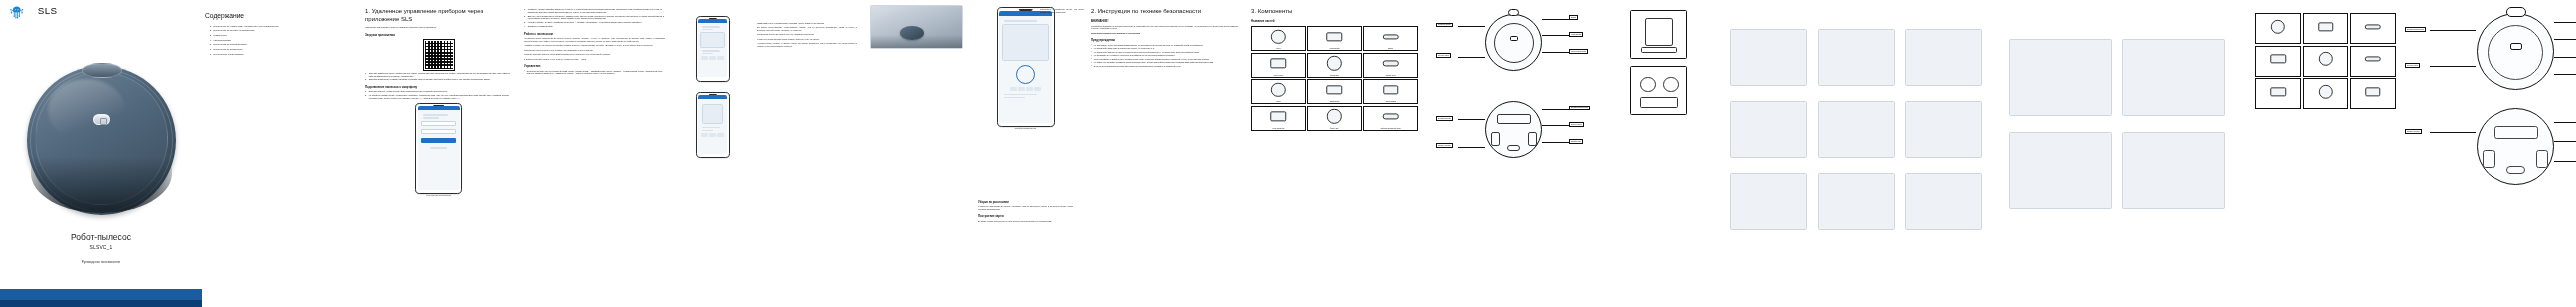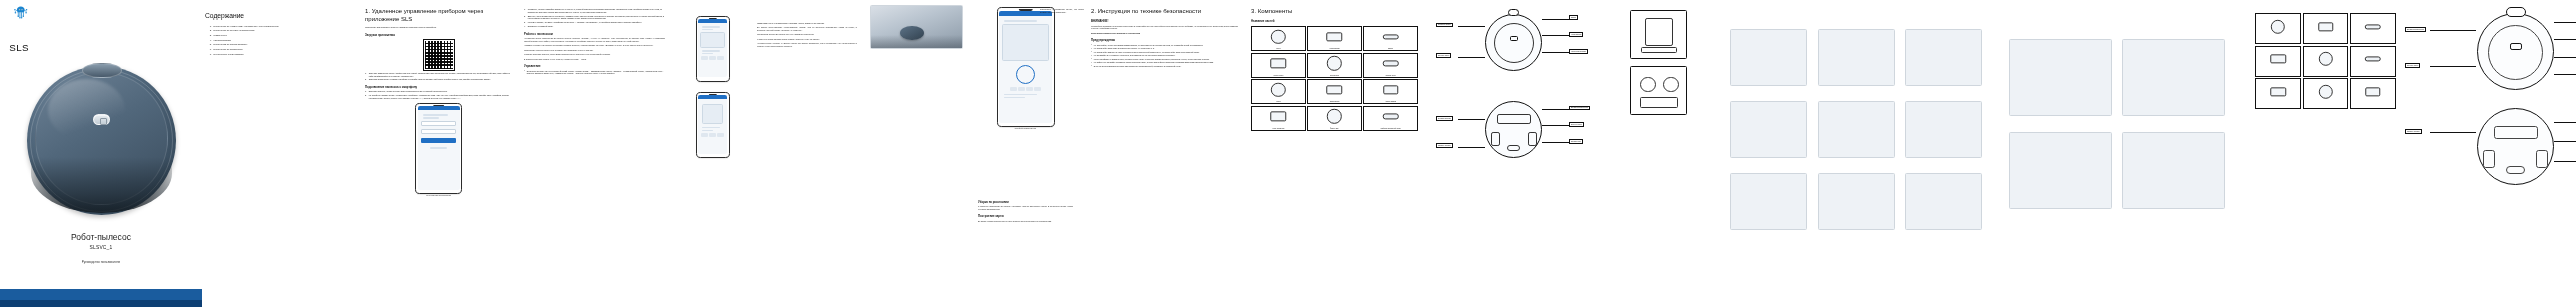--- a/index.html
+++ b/index.html
@@ -9,21 +9,21 @@
     font-family:"Liberation Sans", sans-serif;
     color:#111;
     position:relative;
     overflow:hidden;
   }
   .sheet { position:relative; width:2810px; height:307px; background:#fff; }
   .bold { font-weight:700; }
 
   
   .panel-cover { position:absolute; left:0; top:0; width:202px; height:307px; }
-  .logo-wrap { position:absolute; left:9.3px; top:5.2px; display:flex; align-items:flex-end; gap:19px;flex-direction:column; }
+  .logo-wrap { position:absolute; left:9.3px; top:5.2px; display:flex; align-items:flex-start; gap:13px; }
   .logo-text { font-size:9.8px; font-weight:400; letter-spacing:0.3px; color:#111; }
   .cover-img { position:absolute; left:27px; top:66px; width:149px; height:149px; }
   .cover-title { position:absolute; left:0; top:232px; width:202px; text-align:center;
                  font-size:8.5px; font-weight:400; color:#1a1a1a; }
   .cover-model { position:absolute; left:0; top:245px; width:202px; text-align:center;
                  font-size:4.9px; color:#222; letter-spacing:0.2px;}
   .cover-sub   { position:absolute; left:0; top:260px; width:202px; text-align:center;
                  font-size:3.1px; color:#333; }
   .cover-bar   { position:absolute; left:0; top:289px; width:202px; height:15.5px; background:#1a5c9e; }
   .cover-bar2  { position:absolute; left:0; top:300px; width:202px; height:7.2px; background:#0d3f74; }

